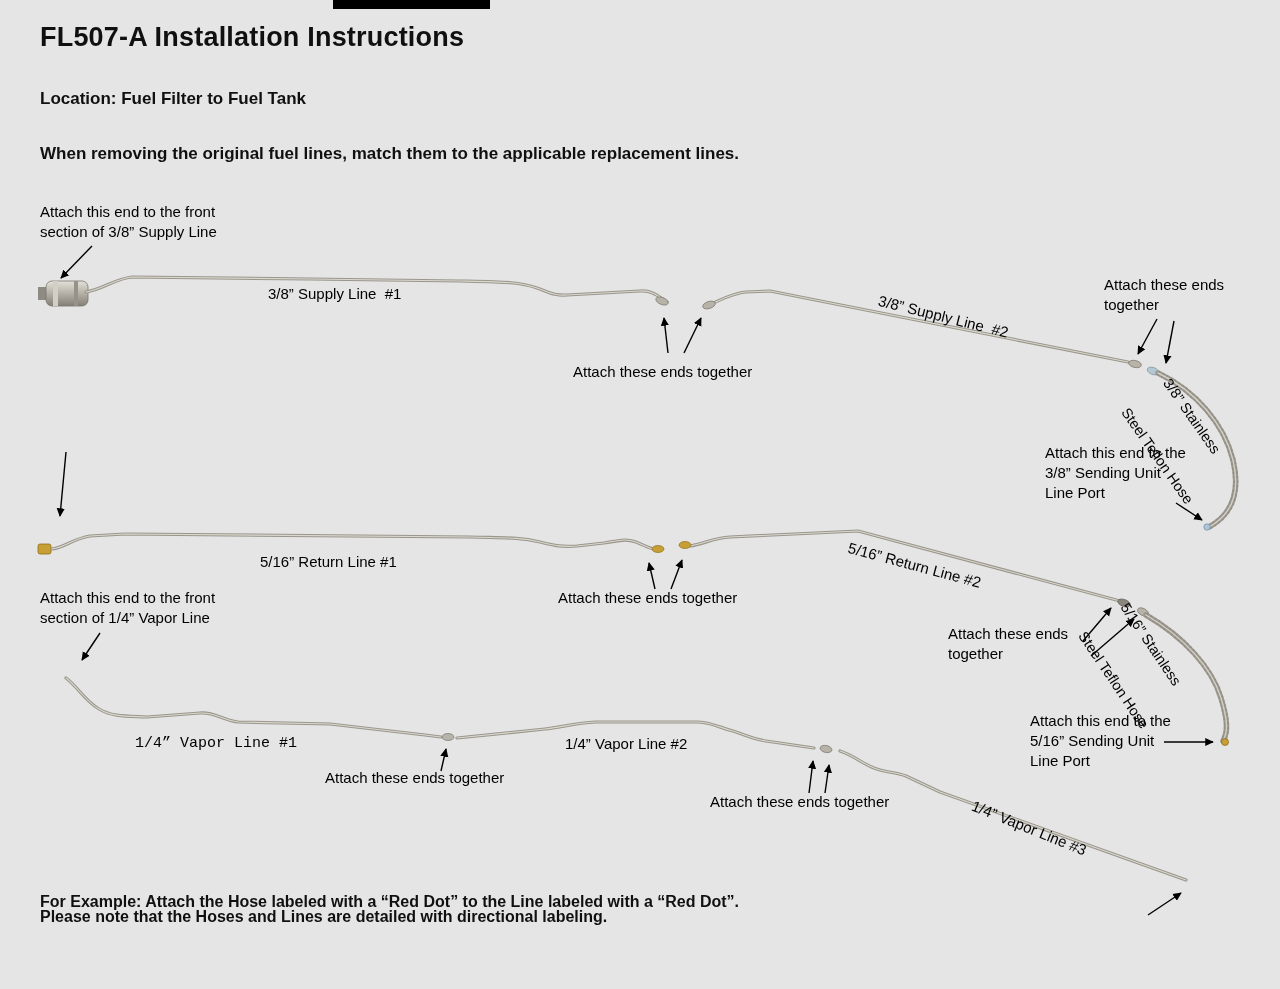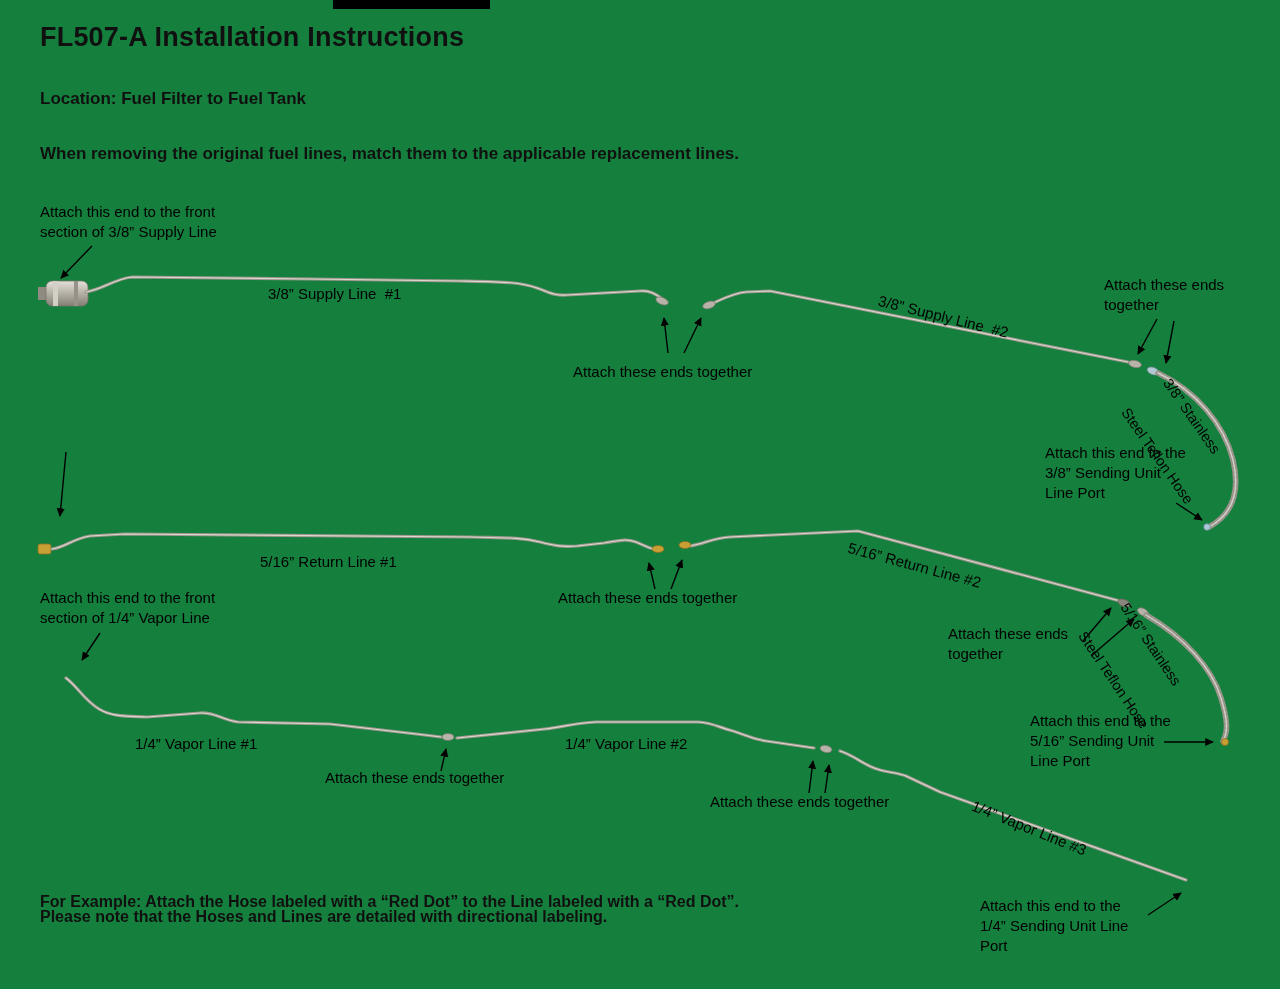--- a/index.html
+++ b/index.html
@@ -1,18 +1,18 @@
 <!DOCTYPE html>
 <html><head>
 <meta charset="utf-8">
 <style>
   * { margin:0; padding:0; box-sizing:border-box; }
   html,body { background:#ffffff; }
   body { font-family:"Liberation Sans", sans-serif; color:#000; }
-  .sheet { position:relative; width:1280px; height:989px; background:#15803d; overflow:hidden; }
+  .sheet { position:relative; width:1280px; height:989px; background:#e5e5e5; overflow:hidden; }
   .topbar { position:absolute; left:333px; top:0; width:157px; height:9px; background:#000; }
   .title { position:absolute; left:40px; top:22px; font-size:27px; font-weight:bold; color:#101010; letter-spacing:0.2px; }
   .subhead { position:absolute; font-size:17px; font-weight:bold; color:#101010; }
   .lbl { position:absolute; font-size:15px; line-height:20px; color:#000; white-space:pre-wrap; }
   .nowrap { white-space:pre; }
   .rot { transform: rotate(var(--r, 0deg)); transform-origin: 0 0; }
   .hose-lbl { font-size:14.5px; line-height:17px; white-space:pre; }
   .note { position:absolute; font-size:16px; font-weight:bold; color:#101010; white-space:pre; }
   svg.diagram { position:absolute; left:0; top:0; }
   .tube { stroke:#9a968c; stroke-width:3.2; fill:none; stroke-linecap:round; stroke-linejoin:round; }
@@ -129,23 +129,22 @@
   <div class="lbl nowrap" style="left:558px; top:588px;">Attach these ends together</div>
   <div class="lbl nowrap rot" style="left:851px; top:538px; --r:15deg;">5/16” Return Line #2</div>
   <div class="lbl" style="left:948px; top:624px; width:140px;">Attach these ends together</div>
   <div class="lbl rot hose-lbl" style="left:1159px; top:581px; --r:56deg;">
     <div>5/16” Stainless</div>
     <div>Steel Teflon Hose</div>
   </div>
   <div class="lbl" style="left:1030px; top:711px; width:145px;">Attach this end to the 5/16” Sending Unit Line Port</div>
 
   <div class="lbl" style="left:40px; top:588px; width:215px;">Attach this end to the front section of 1/4” Vapor Line</div>
-  <div class="lbl nowrap" style="left:135px; top:734px;">1/4” Vapor Line #1</div>
+  <div class="lbl nowrap" style="left:135px; top:734px;font-family:Liberation Mono, monospace;">1/4” Vapor Line #1</div>
   <div class="lbl nowrap" style="left:325px; top:768px;">Attach these ends together</div>
   <div class="lbl nowrap" style="left:565px; top:734px;">1/4” Vapor Line #2</div>
   <div class="lbl nowrap" style="left:710px; top:792px;">Attach these ends together</div>
   <div class="lbl nowrap rot" style="left:976px; top:796px; --r:22deg;">1/4” Vapor Line #3</div>
-  <div class="lbl" style="left:980px; top:896px; width:170px;">Attach this end to the 1/4” Sending Unit Line Port</div>
 
   <div class="note" style="left:40px; top:864px;margin-top:44px;">Please note that the Hoses and Lines are detailed with directional labeling.</div>
   <div class="note" style="left:40px; top:893px;">For Example: Attach the Hose labeled with a “Red Dot” to the Line labeled with a “Red Dot”.</div>
 
 </div>
 
 </body></html>

